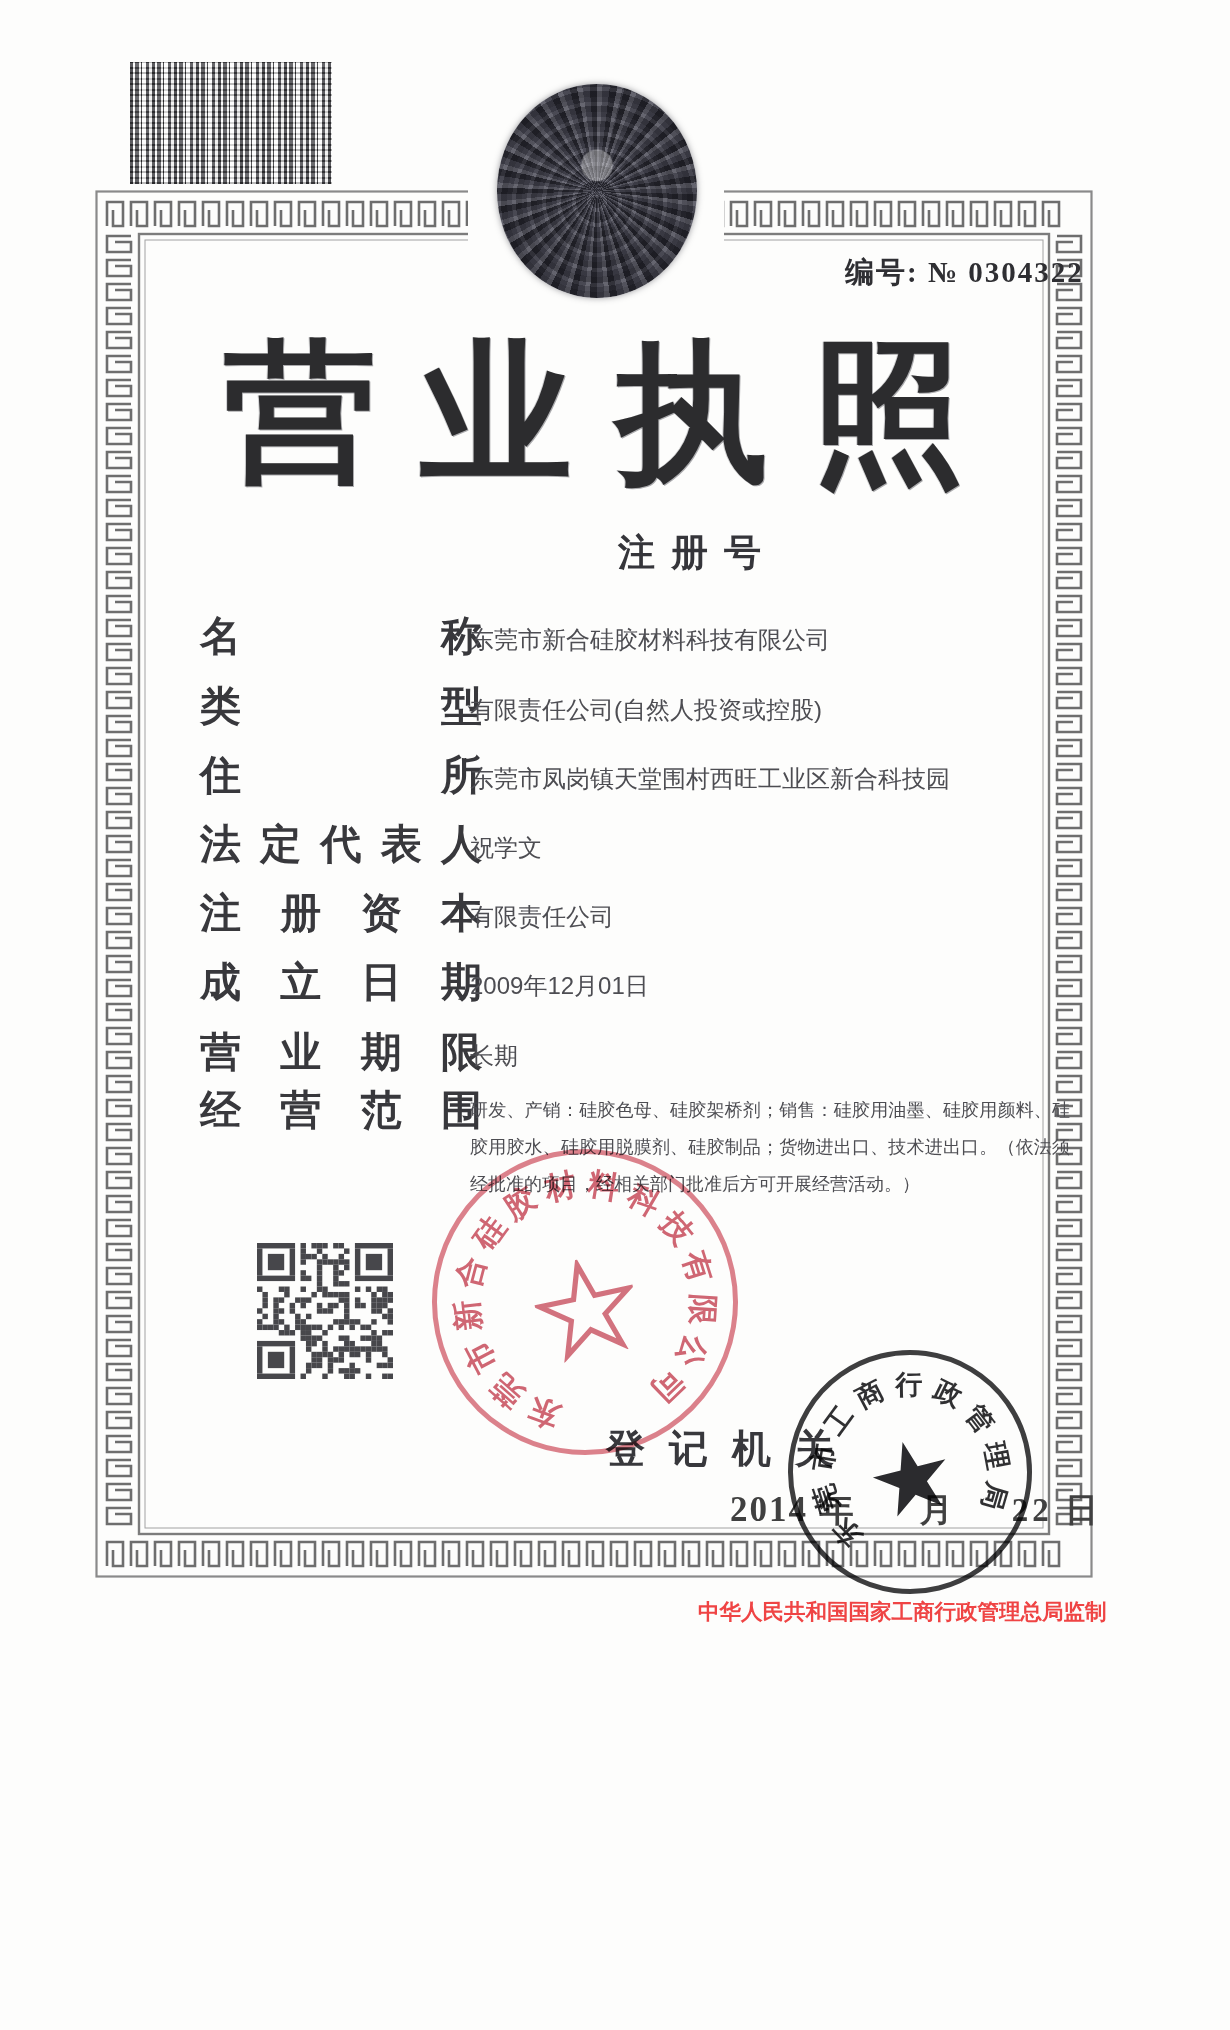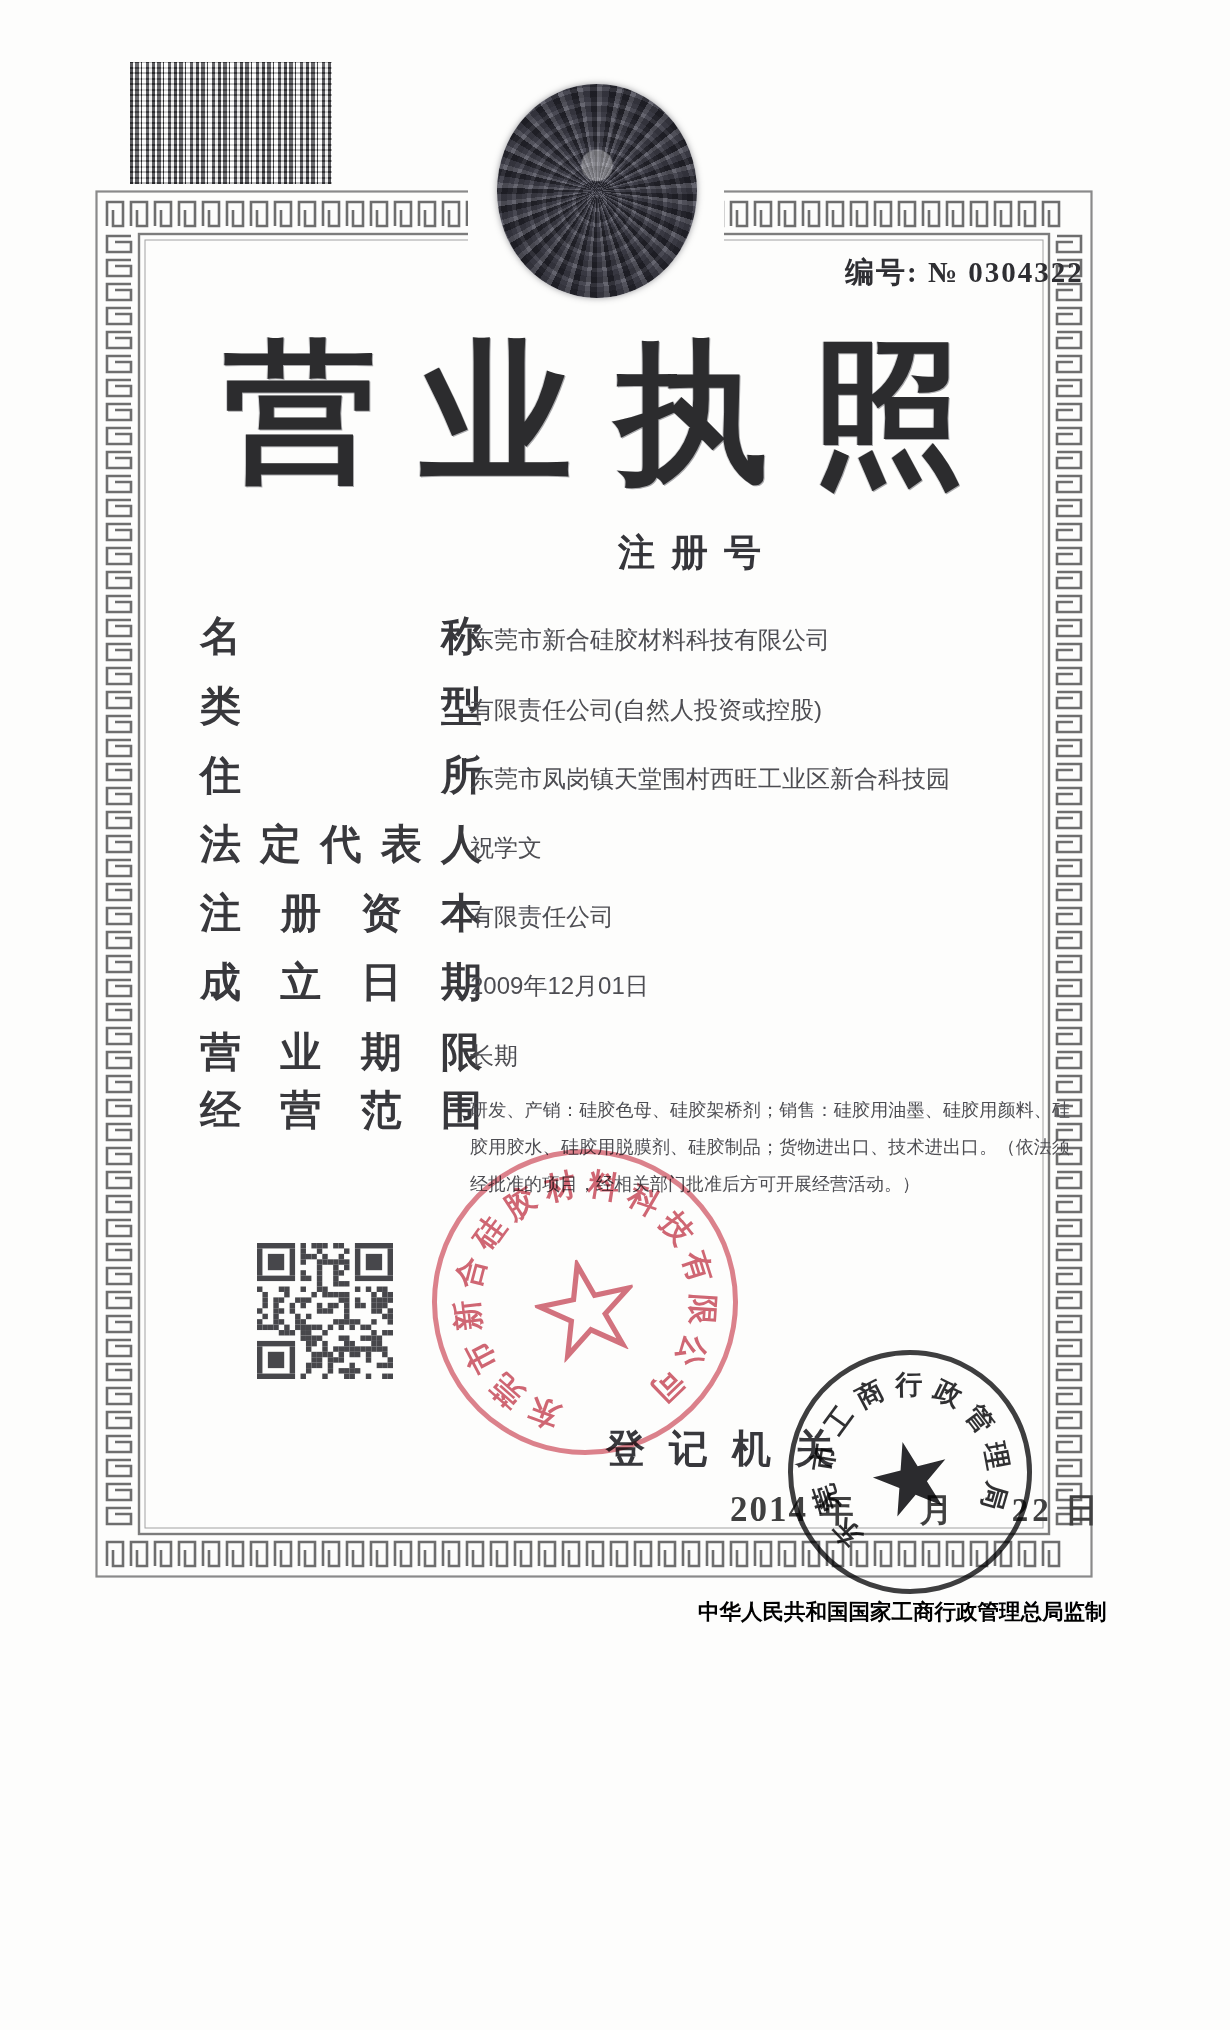--- a/index.html
+++ b/index.html
@@ -65,21 +65,21 @@
   .issuer .ch{font-size:39px;font-weight:600;color:#38383c;}
   .dateline{position:absolute;left:730px;top:1486px;display:flex;align-items:baseline;z-index:5;
     font-family:"Liberation Serif", serif;color:#404040;white-space:nowrap;justify-content:space-between;}
   .dateline .dy{font-size:35px;letter-spacing:2px;font-weight:600;}
   .dateline .dm{font-size:33px;font-weight:600;margin-left:64px;}
   .dateline .dd{font-size:33px;font-weight:600;margin-left:59px;letter-spacing:4px;}
 
   
   .footer-left{position:absolute;left:95px;top:1600px;font-size:19px;color:#47474c;z-index:4;
     font-family:"Liberation Mono", monospace;letter-spacing:0;}
-  .footer-right{position:absolute;left:698px;top:1597px;font-size:21.5px;font-weight:600;color:#000000;z-index:4;}
+  .footer-right{position:absolute;left:698px;top:1597px;font-size:21.5px;font-weight:600;color:#ef4444;z-index:4;}
 </style>
 </head>
 <body>
 
 <div id="page">
 
   <div class="barcode"></div>
   <div class="emblem-bg"></div>
   <div class="emblem"></div>
 

